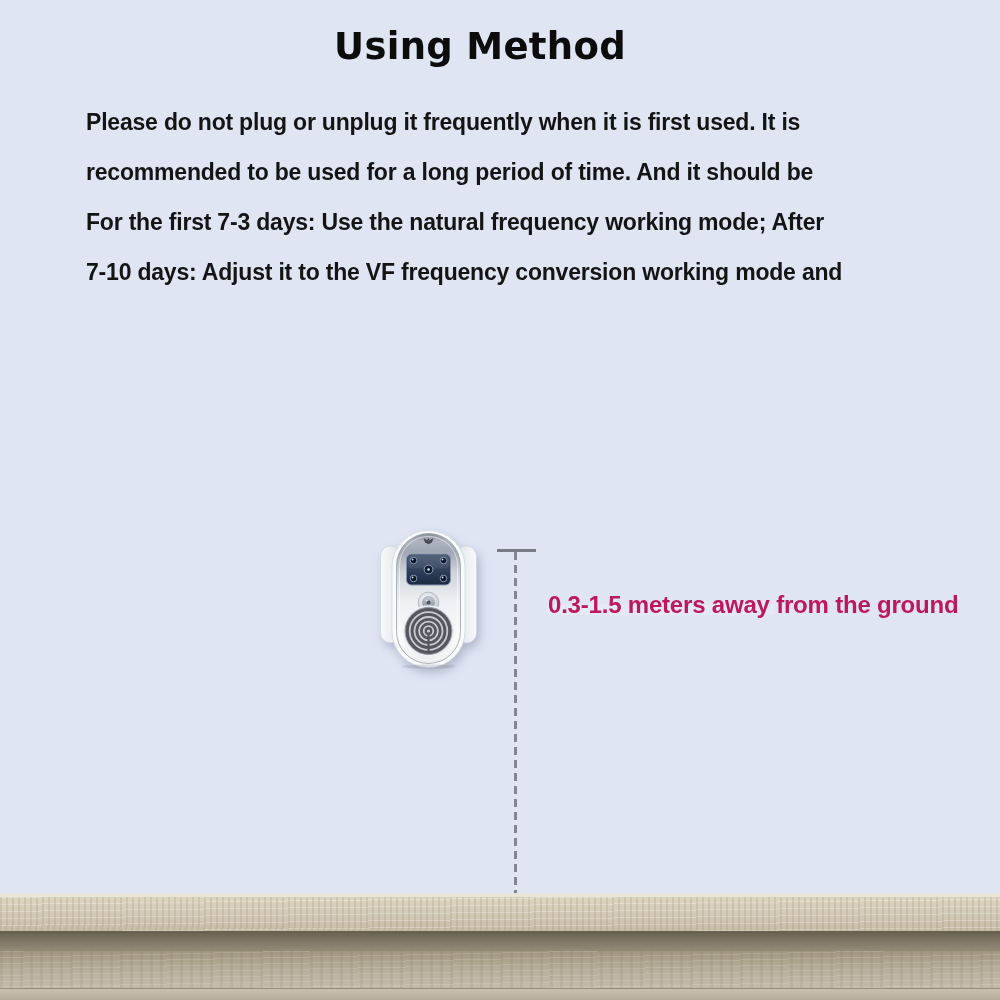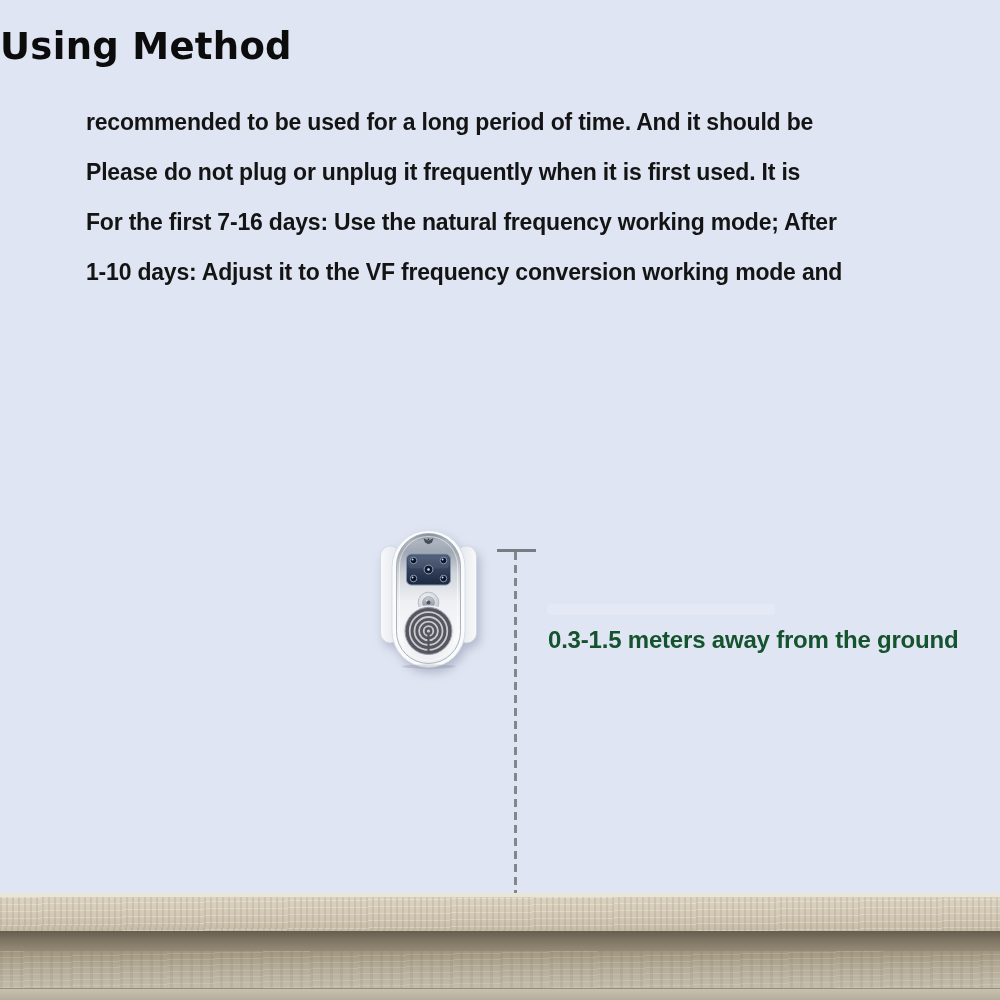--- a/index.html
+++ b/index.html
@@ -5,20 +5,21 @@
   html,body{margin:0;padding:0;}
   body{width:1000px;height:1000px;background:#ffffff;}
   .canvas{
     position:relative;width:1000px;height:1000px;overflow:hidden;
     background:#dfe5f3;
     font-family:"Liberation Sans", sans-serif;
     color:#121212;
   }
   .title{
     position:absolute;top:25px;left:0;width:960px;margin:0;
+    text-align:center;
     font-family:"DejaVu Sans", sans-serif;
     font-weight:bold;font-size:37px;line-height:1.2;
     color:#0c0c0c;letter-spacing:0.3px;
   }
   .instructions{
     position:absolute;left:86px;top:97px;width:860px;
     font-size:23px;font-weight:bold;letter-spacing:-0.2px;color:#141414;
   }
   .instr-line{height:50px;line-height:50px;white-space:nowrap;}
 
@@ -36,23 +37,23 @@
   }
   .measure-dash{
     position:absolute;left:514px;top:552px;width:3px;height:346px;
     background:repeating-linear-gradient(180deg,#82878e 0 8px,rgba(0,0,0,0) 8px 13px);
   }
   .faint-band{
     position:absolute;left:547px;top:604px;width:228px;height:11px;
     background:rgba(255,255,255,0.16);border-radius:4px;
   }
   .height-label{
-    position:absolute;left:548px;top:626px;
+    position:absolute;left:548px;top:591px;
     font-size:24px;font-weight:bold;letter-spacing:-0.2px;
-    color:#14532d;white-space:nowrap;
+    color:#be185d;white-space:nowrap;
   }
 
   
   .wood{position:absolute;left:0;top:893px;width:1000px;height:107px;}
   .wood-highlight{position:absolute;top:0;left:0;width:100%;height:4px;background:#e9e5d8;}
   .wood-edge{
     position:absolute;top:4px;left:0;width:100%;height:34px;
     background:
       repeating-linear-gradient(91deg, rgba(150,135,110,0.20) 0 2px, rgba(0,0,0,0) 2px 6px),
       repeating-linear-gradient(179.3deg, rgba(255,255,255,0.28) 0 1px, rgba(0,0,0,0) 1px 7px),
@@ -76,24 +77,24 @@
   }
 </style>
 </head>
 <body>
 
 <div class="canvas">
 
   <h1 class="title">Using Method</h1>
 
   <div class="instructions">
+    <div class="instr-line">Please do not plug or unplug it frequently when it is first used. It is</div>
     <div class="instr-line">recommended to be used for a long period of time. And it should be</div>
-    <div class="instr-line">Please do not plug or unplug it frequently when it is first used. It is</div>
-    <div class="instr-line">For the first 7-16 days: Use the natural frequency working mode; After</div>
-    <div class="instr-line">1-10 days: Adjust it to the VF frequency conversion working mode and</div>
+    <div class="instr-line">For the first 7-3 days: Use the natural frequency working mode; After</div>
+    <div class="instr-line">7-10 days: Adjust it to the VF frequency conversion working mode and</div>
   </div>
 
   <div class="device">
     <svg viewBox="0 0 99 139" xmlns="http://www.w3.org/2000/svg">
       <defs>
         <linearGradient id="gwL" x1="0" y1="0" x2="1" y2="0">
           <stop offset="0" stop-color="#f8f9fb"></stop>
             <stop offset="0.7" stop-color="#e7eaef"></stop>
             <stop offset="1" stop-color="#cfd4db"></stop>
         </linearGradient>

